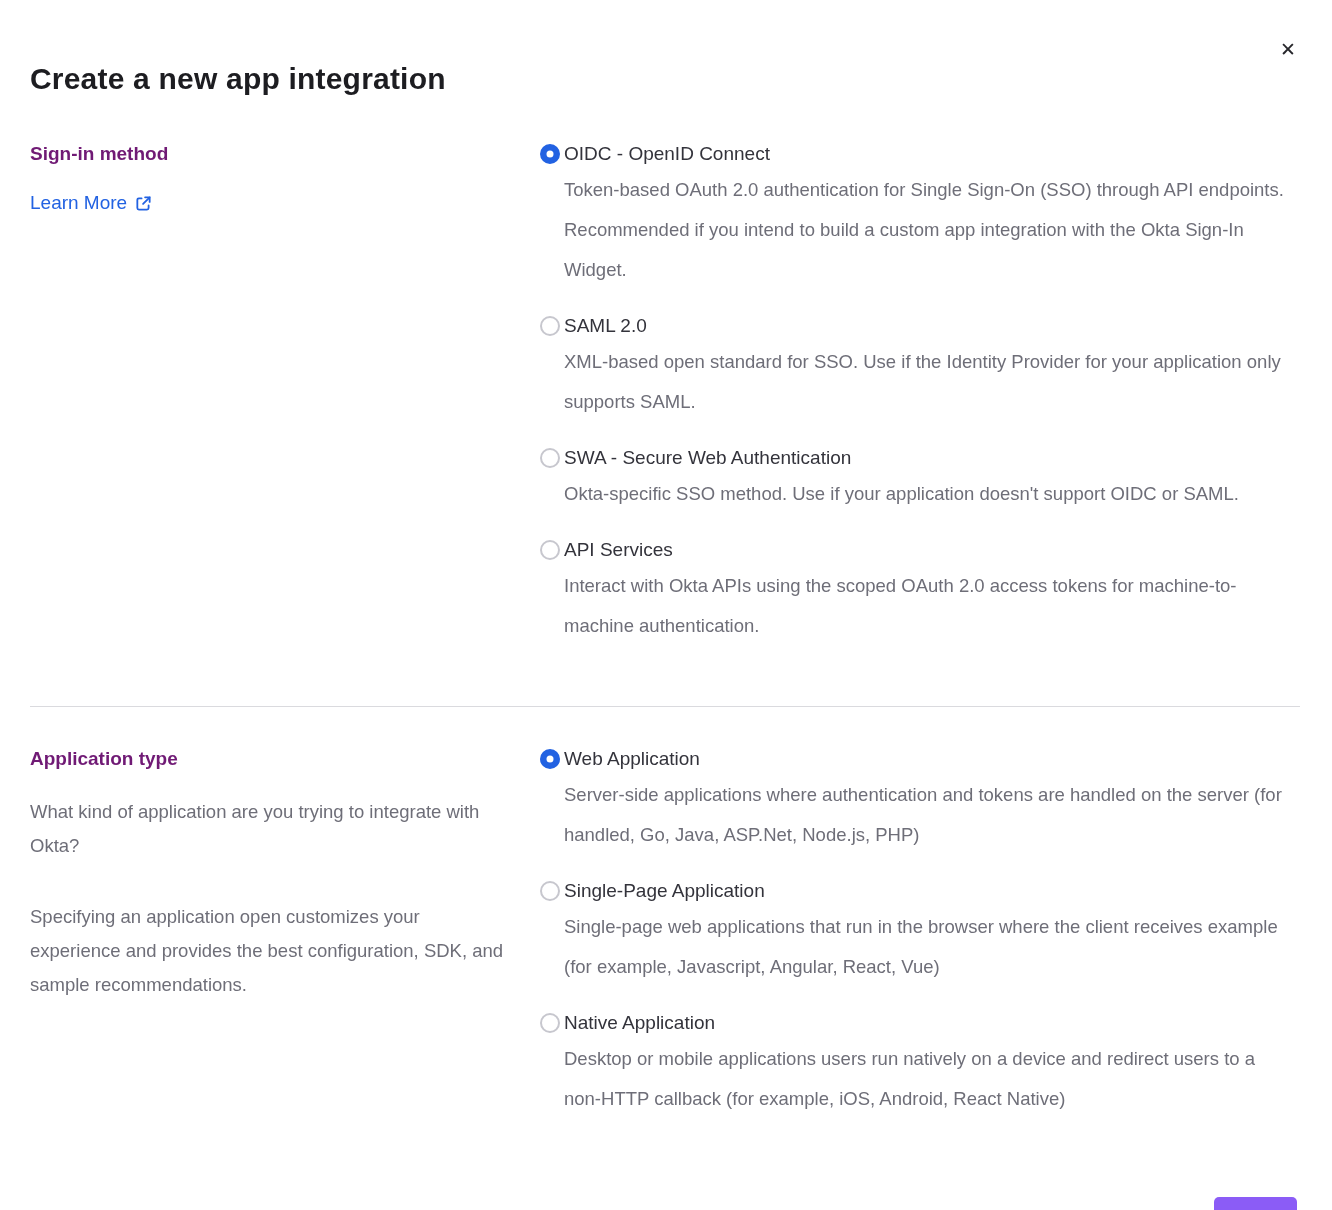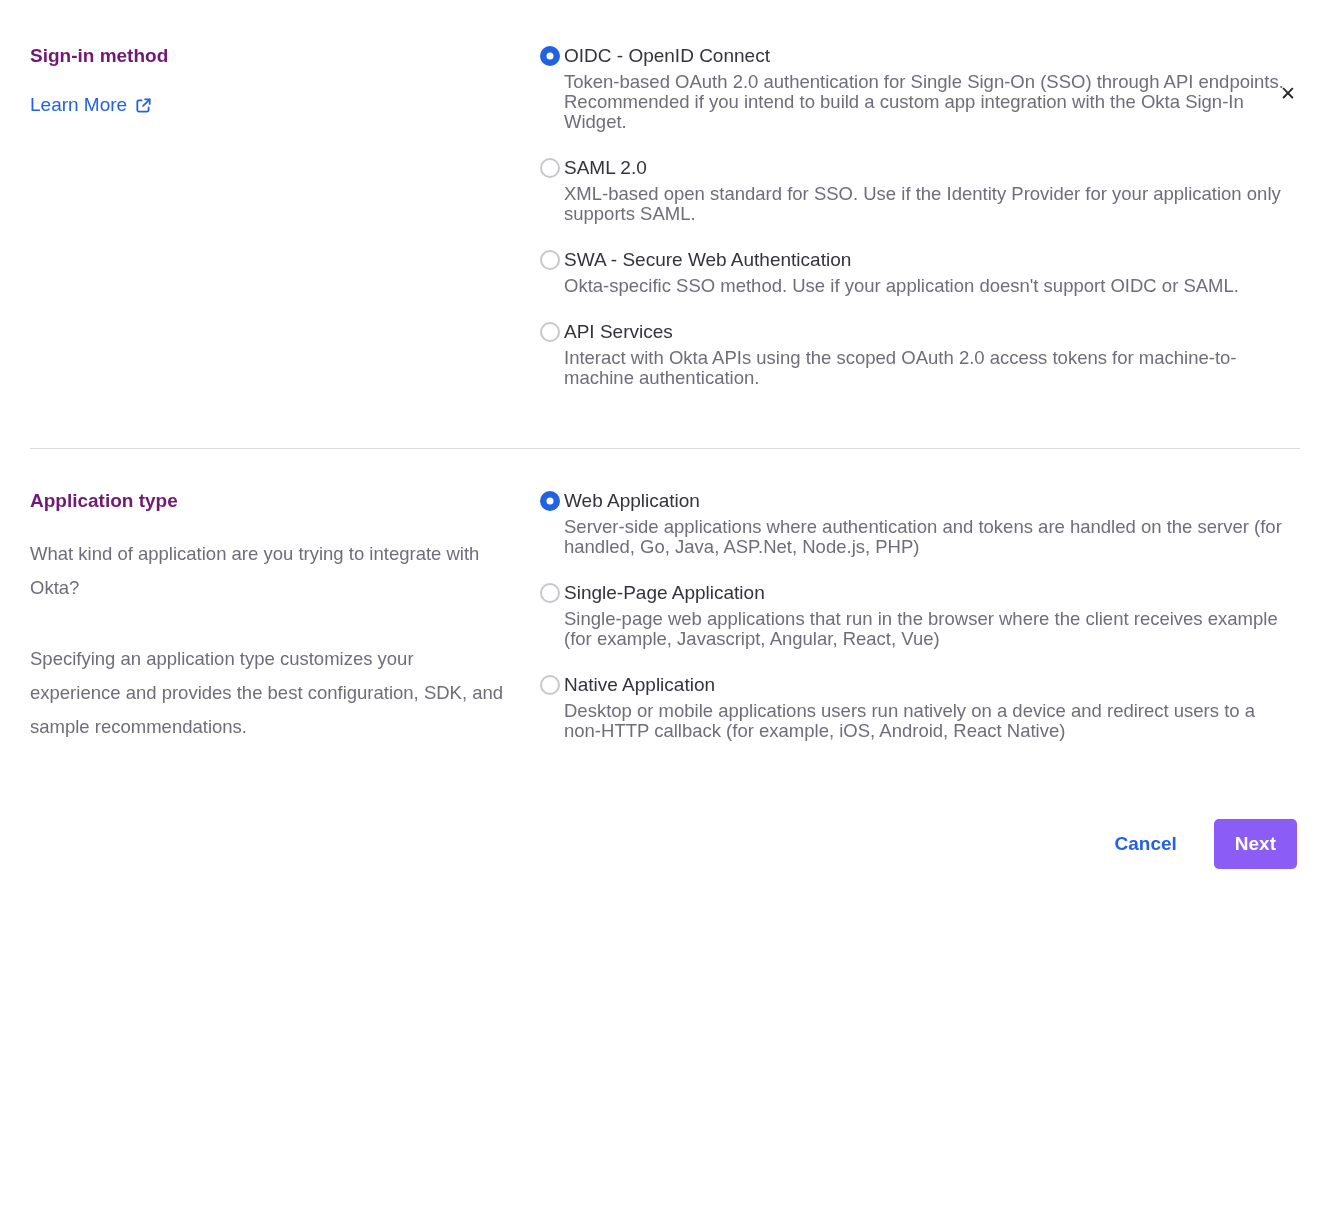--- a/index.html
+++ b/index.html
@@ -104,21 +104,21 @@
     font-size: 19px;
     line-height: 24px;
     font-weight: 400;
     color: #33333b;
     cursor: pointer;
   }
   .option-desc {
     grid-column: 2;
     margin-top: 4px;
     font-size: 18.5px;
-    line-height: 20px;
+    line-height: 40px;
     color: #6e6e78;
     max-width: 725px;
   }
   hr.divider {
     border: none;
     border-top: 1px solid #dadade;
     margin-top: 36px;
   }
   .section.app-type { margin-top: 40px; }
 
@@ -151,20 +151,21 @@
     cursor: pointer;
   }
 </style>
 </head>
 <body>
 
 <div class="dialog">
 
   <button class="close-btn" aria-label="Close">✕</button>
 
+  <h1 class="dialog-title">Create a new app integration</h1>
 
   <div class="section">
     <div class="left-col">
       <h2>Sign-in method</h2>
       <a class="learn-more">
         <span>Learn More</span>
         <span>
           <svg width="17" height="17" viewBox="0 0 16 16" fill="none">
             <path d="M6.2 3.2H3.7C2.87 3.2 2.2 3.87 2.2 4.7v7.6c0 .83.67 1.5 1.5 1.5h7.6c.83 0 1.5-.67 1.5-1.5V9.8" stroke="#2262e2" stroke-width="1.7" stroke-linecap="round"></path>
             <path d="M9.5 2.2h4.3v4.3" stroke="#2262e2" stroke-width="1.7" stroke-linecap="round"></path>
@@ -197,21 +198,21 @@
       </div>
     </div>
   </div>
 
   <hr class="divider">
 
   <div class="section app-type">
     <div class="left-col">
       <h2>Application type</h2>
       <p class="helper">What kind of application are you trying to integrate with Okta?</p>
-      <p class="helper">Specifying an application type customizes your experience and provides the best configuration, SDK, and sample recommendations.</p>
+      <p class="helper">Specifying an application open customizes your experience and provides the best configuration, SDK, and sample recommendations.</p>
     </div>
 
     <div class="options">
       <div class="option">
         <span class="radio selected"></span>
         <span class="option-label">Web Application</span>
         <span class="option-desc">Server-side applications where authentication and tokens are handled on the server (for handled, Go, Java, ASP.Net, Node.js, PHP)</span>
       </div>
       <div class="option">
         <span class="radio"></span>

